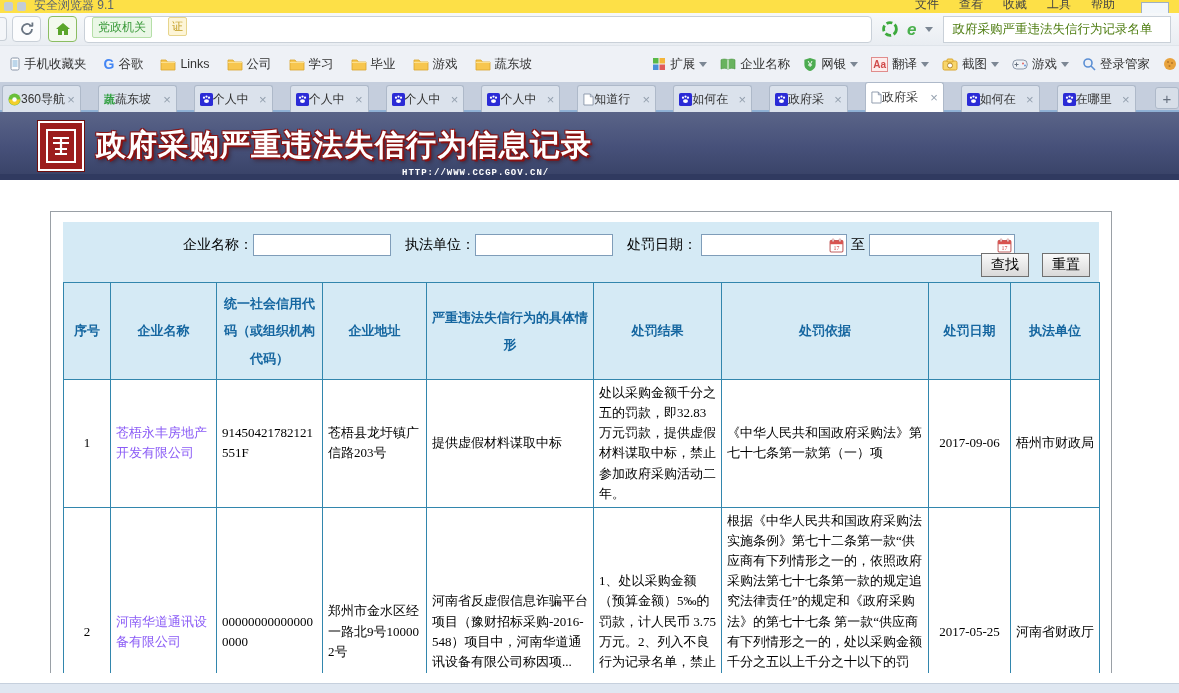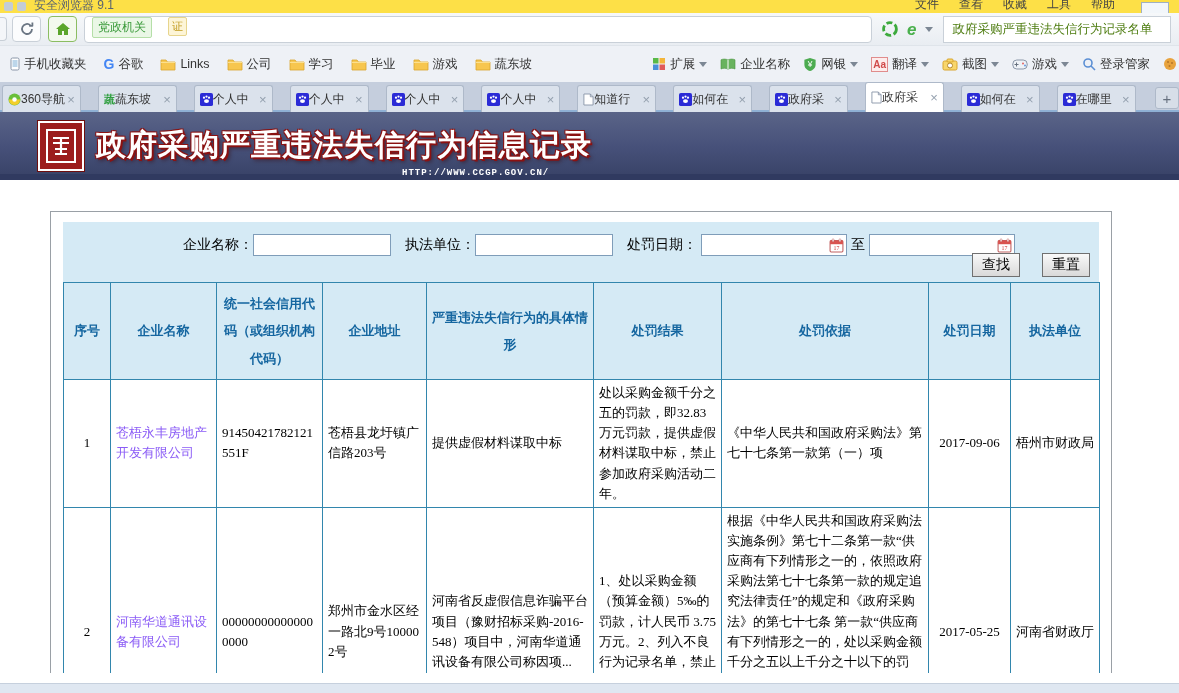--- a/index.html
+++ b/index.html
@@ -73,21 +73,21 @@
 
   .filter-band { background:#d5eaf5; height:60px; position:relative; }
   .filter-row { display:flex; align-items:center; padding:12px 0 0 120px;
                 font-family:"Liberation Serif","DejaVu Serif",serif; font-size:14px; color:#000; }
   .filter-row label { white-space:nowrap; }
   .txt-input { width:138px; height:22px; border:1px solid #7f9db9; background:#fff; margin-right:14px;
                font-size:13px; padding:0 4px; outline:none; }
   .date-wrap { position:relative; margin:0 4px; }
   .date-input { width:146px; height:22px; border:1px solid #7f9db9; background:#fff; font-size:13px; padding:0 20px 0 4px; outline:none; }
   .cal-icon { position:absolute; right:3px; top:4px; cursor:pointer; }
-  .filter-buttons { position:absolute; right:9px; bottom:5px; display:flex; gap:22px; }
+  .filter-buttons { position:absolute; right:9px; bottom:5px; display:flex; gap:13px; }
   .filter-buttons button { font-family:"Liberation Serif","DejaVu Serif",serif; font-size:14px; color:#000;
                            border:1px solid #707070; background:linear-gradient(#f9f9f9,#d9d9d9); padding:2px 9px; cursor:pointer; }
 
   
   table.records { border-collapse:collapse; table-layout:fixed; width:1036px;
                   font-family:"Liberation Serif","DejaVu Serif",serif; font-size:13px; color:#000; }
   table.records th, table.records td { border:1px solid #3286ad; padding:3px 5px; vertical-align:middle; word-break:break-all; }
   table.records thead tr { height:97px; }
   table.records thead th { background:#d5eaf5; color:#1566a0; font-weight:bold; text-align:center; line-height:2.1;
                            font-family:"Liberation Sans","DejaVu Sans",sans-serif; font-size:13px; }

